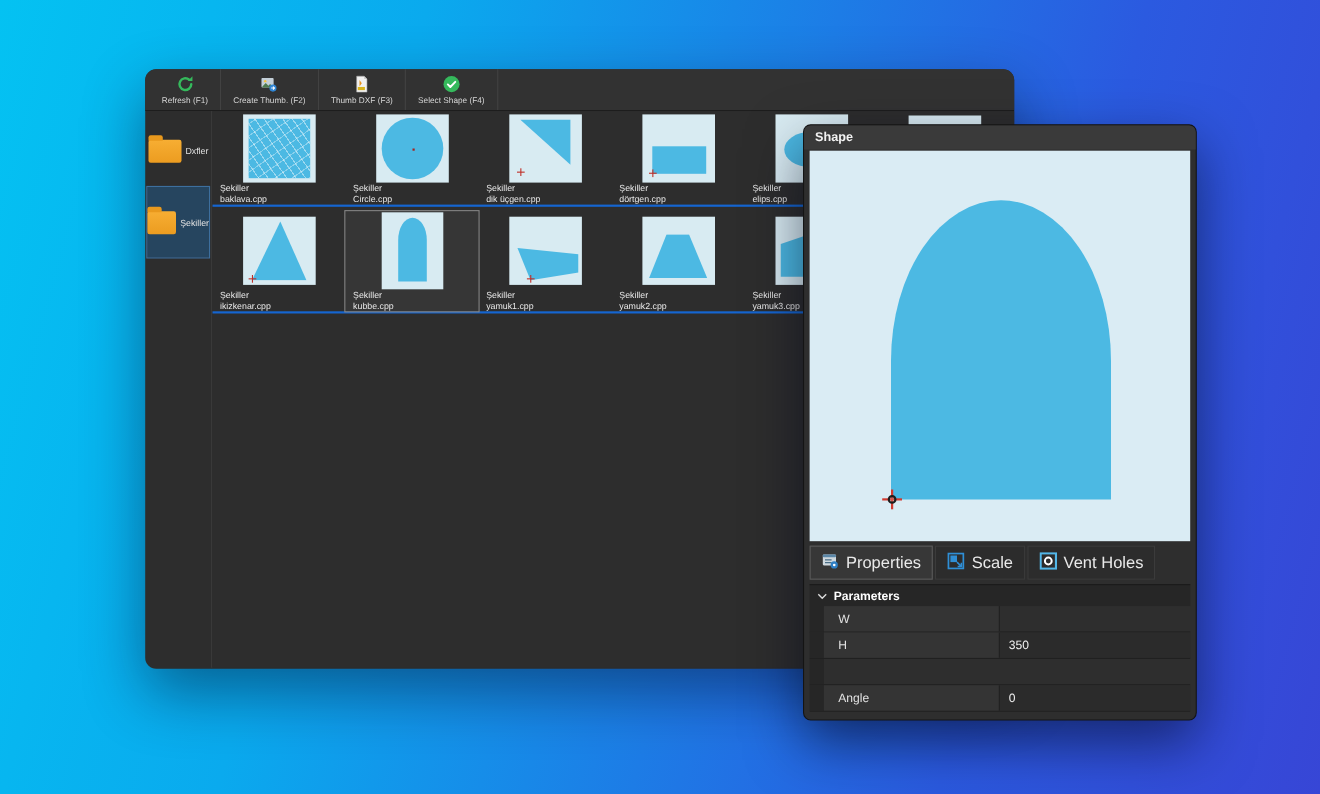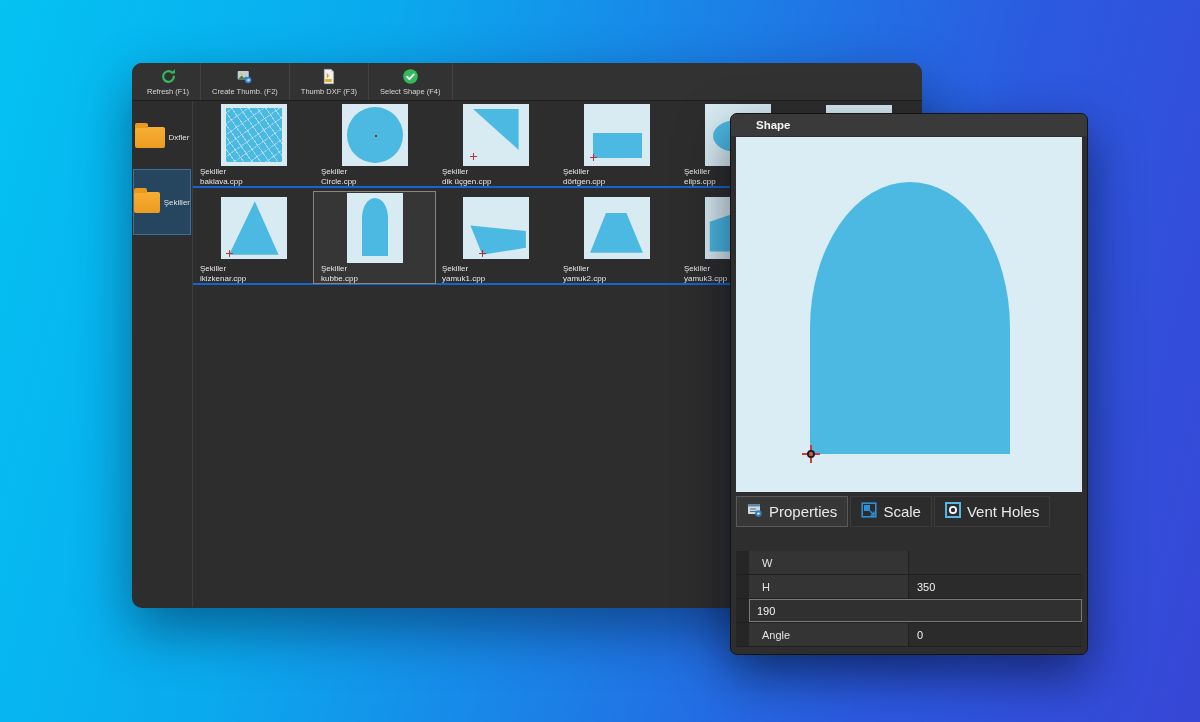--- a/index.html
+++ b/index.html
@@ -74,21 +74,21 @@
   .mini-origin::after{ content:""; position:absolute; top:0; bottom:0; left:3px; width:1px; background:#c03028; }
 
   
   .shape-panel{
     position:absolute; left:730px; top:113px; width:358px; height:542px; z-index:10;
     background:#2e2e2e; border:1px solid #141414; border-radius:7px;
     box-shadow:0 20px 50px rgba(0,5,25,.55);
   }
   .panel-title{
     height:22px; background:#3a3a3a; border-radius:6px 6px 0 0;
-    display:flex; align-items:center; padding:0 25px;
+    display:flex; align-items:center; padding:0 10px;
     color:#f2f2f2; font-size:11.5px; font-weight:bold;
   }
   .canvas{ position:absolute; left:5px; top:23px; width:346px; height:355px; background:#daecf4; }
   .dome-big{
     position:absolute; left:74px; top:45px; width:200px; height:272px;
     background:#4cb9e3; border-radius:100px 100px 0 0 / 146px 146px 0 0;
   }
   .crosshair{ position:absolute; left:75px; top:317px; width:0; height:0; }
   .crosshair .h{ position:absolute; left:-9px; top:-1px; width:18px; height:2px; background:#d03b30; }
   .crosshair .v{ position:absolute; top:-9px; left:-1px; width:2px; height:18px; background:#d03b30; }
@@ -352,34 +352,41 @@
       <span>
         <svg width="16" height="16" viewBox="0 0 16 16">
           <rect x="1" y="1" width="14" height="14" fill="none" stroke="#53b7e8" stroke-width="2"></rect>
           <circle cx="8" cy="8" r="3.1" fill="none" stroke="#fff" stroke-width="1.8"></circle>
         </svg>
       </span>
       <span>Vent Holes</span>
     </div>
   </div>
 
+  <div class="params-header">
+    <span>
+      <svg width="9" height="6" viewBox="0 0 10 6">
+          <path d="M1 1l4 4 4-4" stroke="#dddddd" stroke-width="1.4" fill="none"></path>
+        </svg>
+    </span>
+    <span>Parameters</span>
+  </div>
 
   <div class="params-table">
     <div class="prow">
       <div class="gutter"></div>
       <div class="pname">W</div>
     </div>
     <div class="prow">
       <div class="gutter"></div>
       <div class="pname">H</div>
       <div class="pval">350</div>
     </div>
     <div class="prow hl">
       <div class="gutter"></div>
-      <div class="pval">190</div>
     </div>
     <div class="prow">
       <div class="gutter"></div>
       <div class="pname">Angle</div>
       <div class="pval">0</div>
     </div>
   </div>
 </div>
 
 </body></html>

